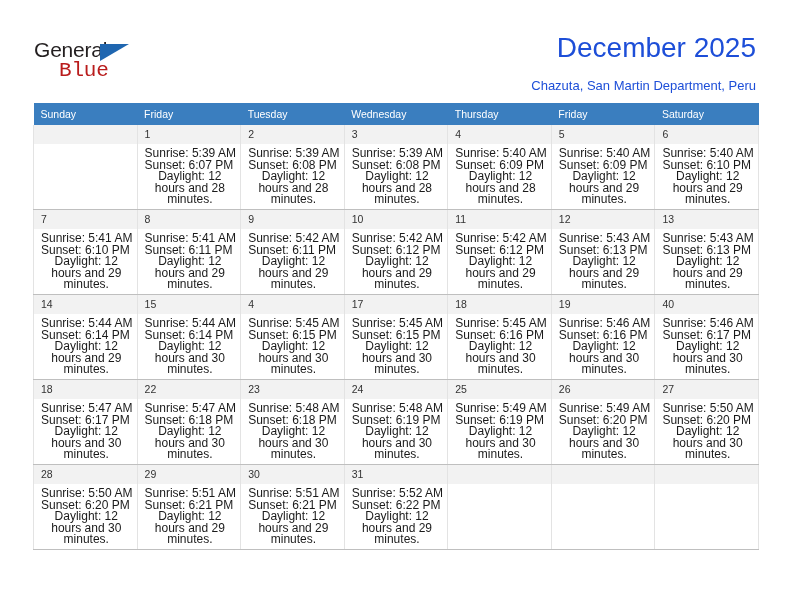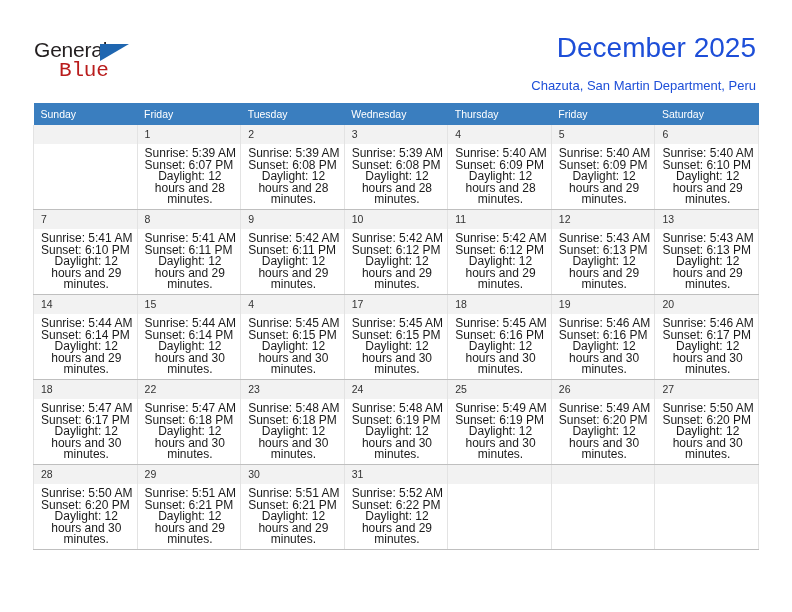--- a/index.html
+++ b/index.html
@@ -375,21 +375,21 @@
               <span class="daynum">19</span>
               <div class="info">
                 <div>Sunrise: 5:46 AM</div>
                 <div>Sunset: 6:16 PM</div>
                 <div class="daylight">Daylight: 12 hours and 30 minutes.</div>
               </div>
             </div>
           </td>
         <td>
             <div class="cell">
-              <span class="daynum">20</span>
+              <span class="daynum">40</span>
               <div class="info">
                 <div>Sunrise: 5:46 AM</div>
                 <div>Sunset: 6:17 PM</div>
                 <div class="daylight">Daylight: 12 hours and 30 minutes.</div>
               </div>
             </div>
           </td>
       </tr>
 
       <tr class="week">

